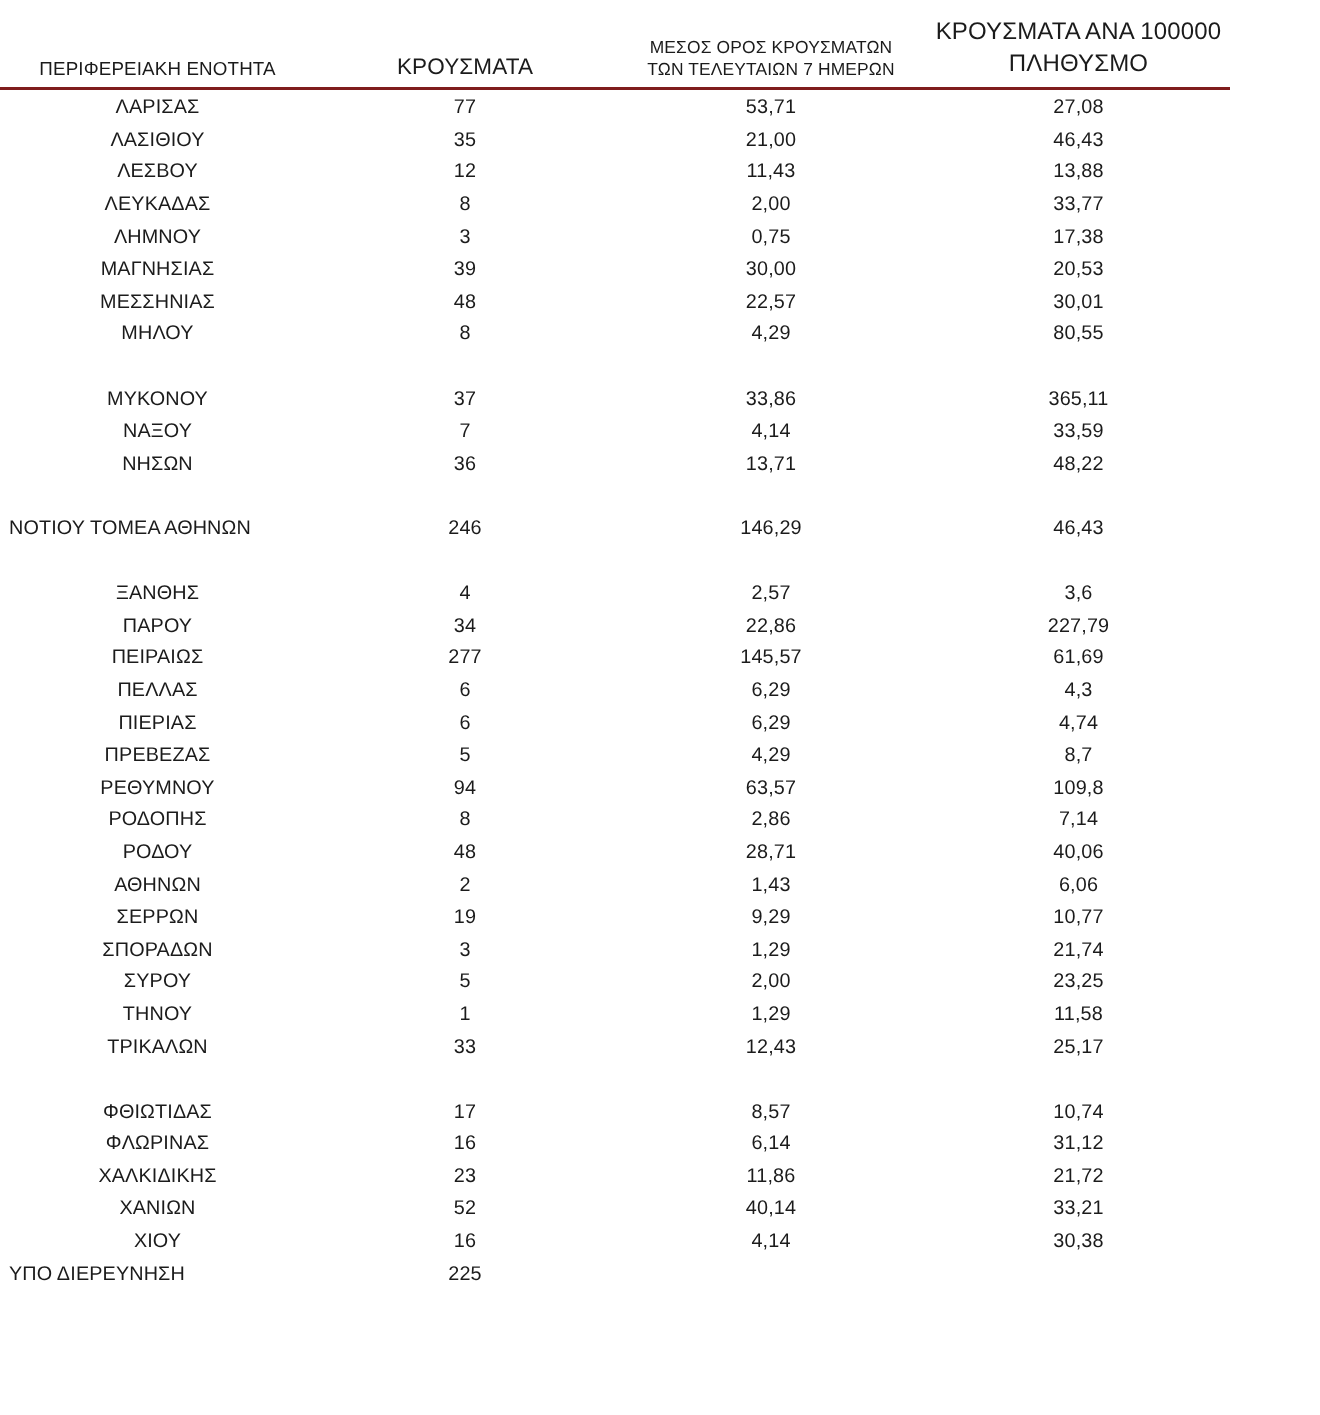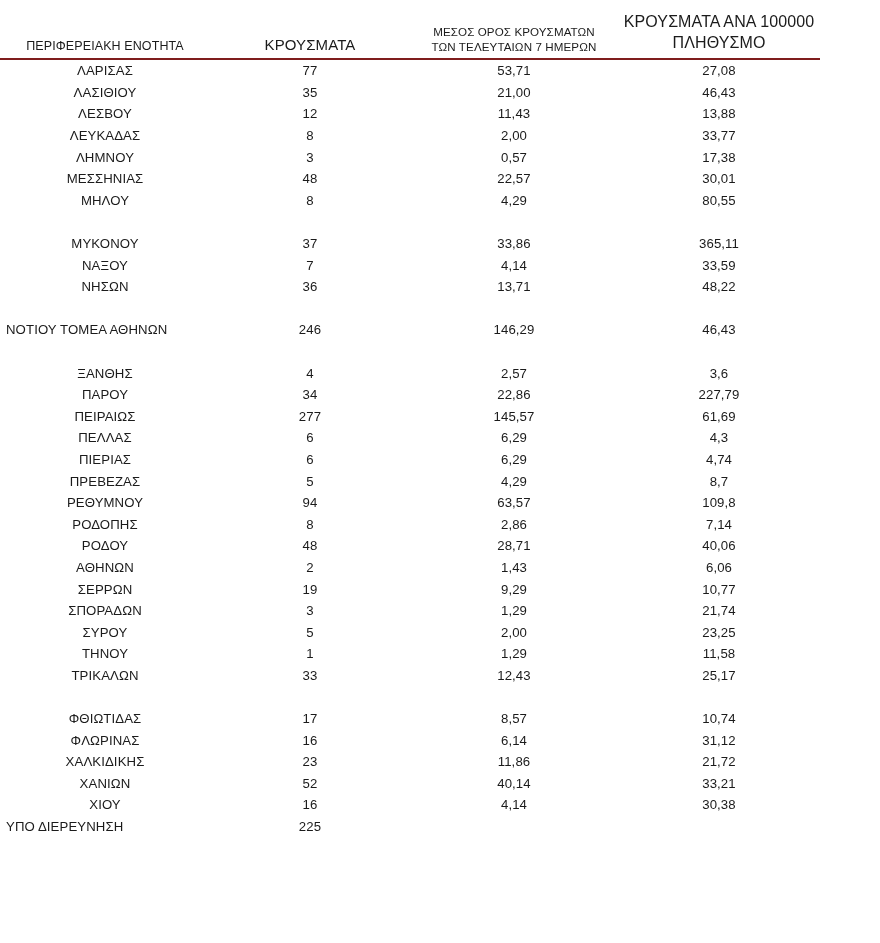--- a/index.html
+++ b/index.html
@@ -138,22 +138,28 @@
         </tr>
         <tr>
           <td class="region-cell">ΛΕΥΚΑΔΑΣ</td>
           <td class="cases-cell">8</td>
           <td class="avg-cell">2,00</td>
           <td class="per100k-cell">33,77</td>
         </tr>
         <tr>
           <td class="region-cell">ΛΗΜΝΟΥ</td>
           <td class="cases-cell">3</td>
-          <td class="avg-cell">0,57</td>
+          <td class="avg-cell">0,75</td>
           <td class="per100k-cell">17,38</td>
+        </tr>
+        <tr>
+          <td class="region-cell">ΜΑΓΝΗΣΙΑΣ</td>
+          <td class="cases-cell">39</td>
+          <td class="avg-cell">30,00</td>
+          <td class="per100k-cell">20,53</td>
         </tr>
         <tr>
           <td class="region-cell">ΜΕΣΣΗΝΙΑΣ</td>
           <td class="cases-cell">48</td>
           <td class="avg-cell">22,57</td>
           <td class="per100k-cell">30,01</td>
         </tr>
         <tr>
           <td class="region-cell">ΜΗΛΟΥ</td>
           <td class="cases-cell">8</td>

